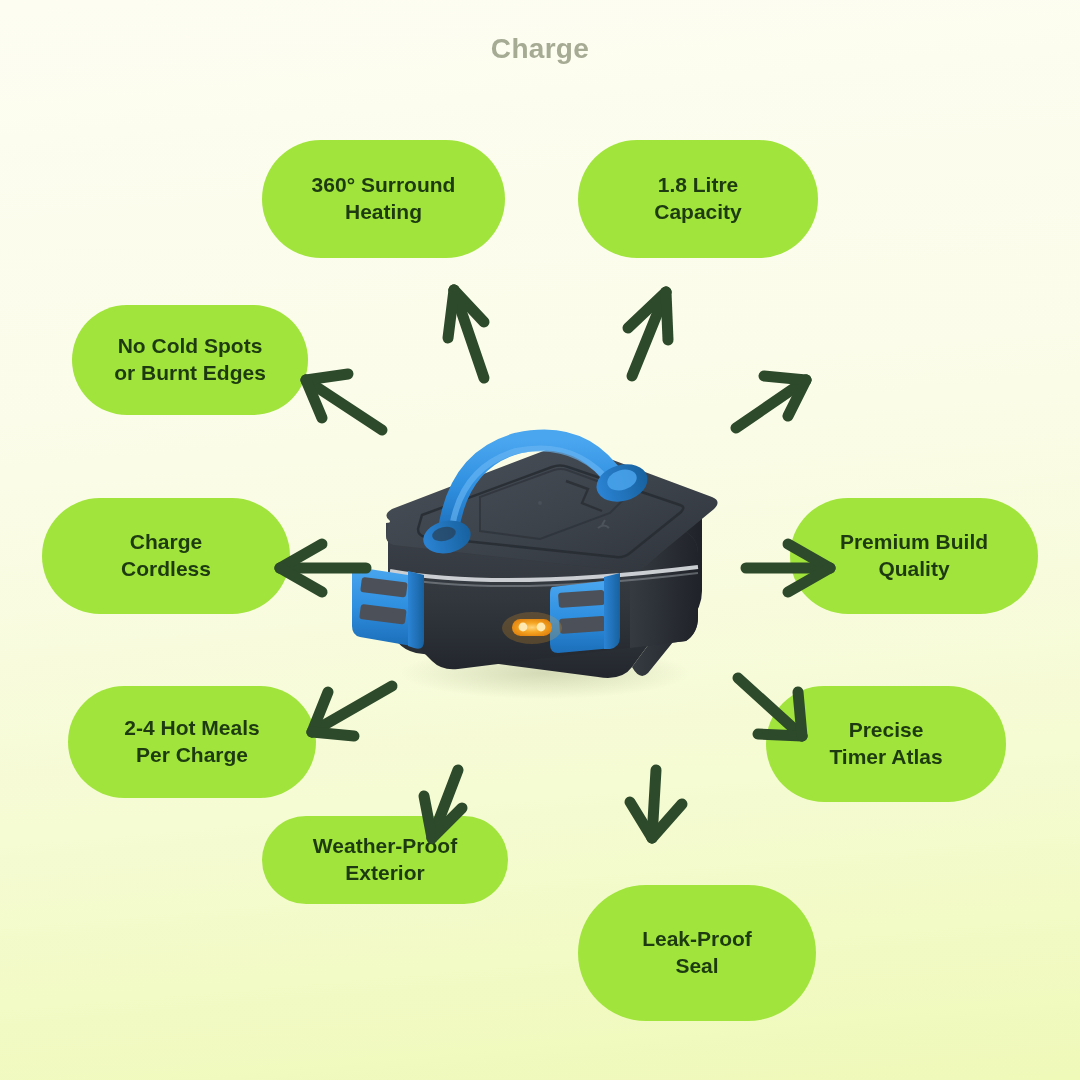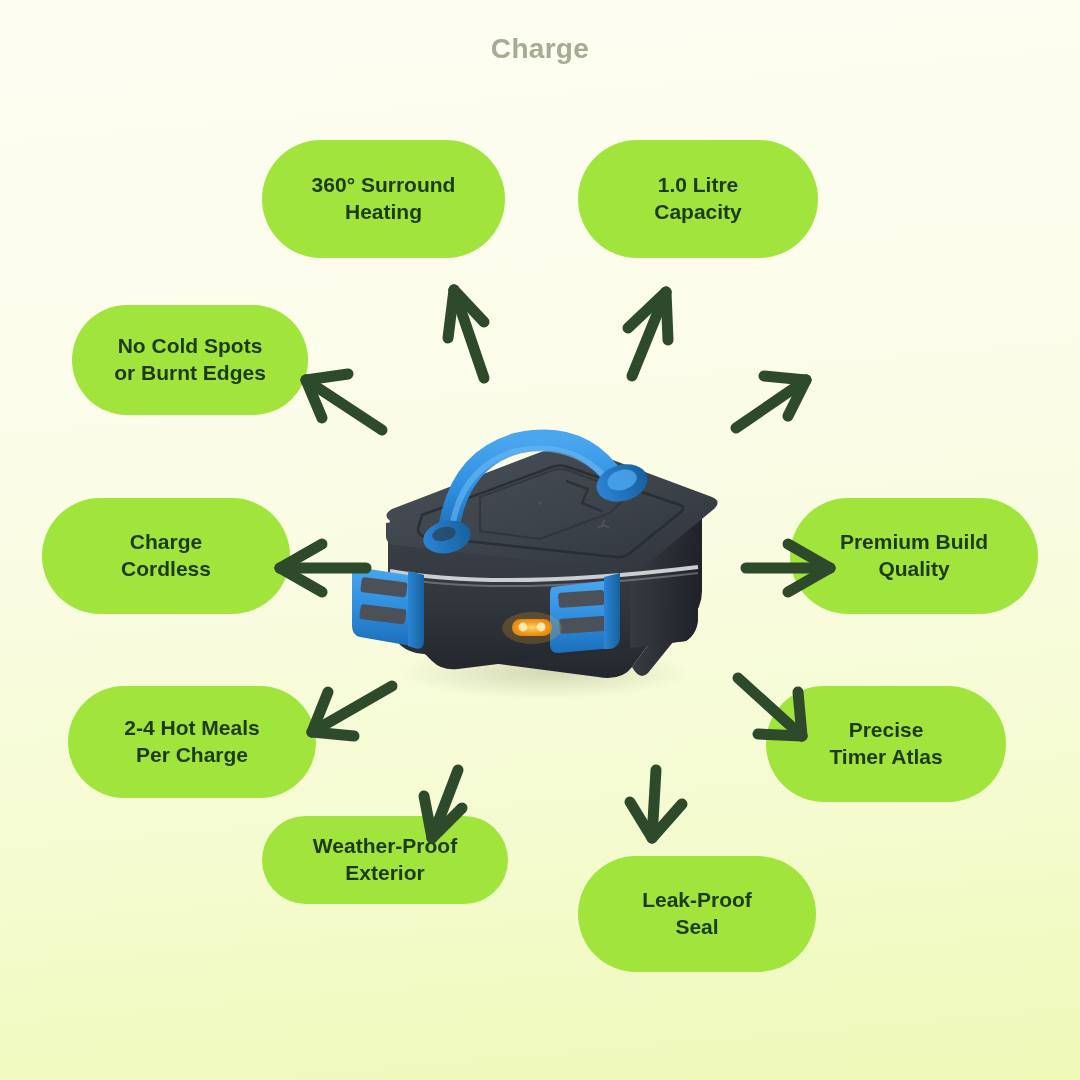--- a/index.html
+++ b/index.html
@@ -38,21 +38,21 @@
   
   #pill-0{left:262px;top:140px;width:243px;height:118px;}
   #pill-1{left:578px;top:140px;width:240px;height:118px;}
   #pill-2{left:72px;top:305px;width:236px;height:110px;}
   #pill-3{left:768px;top:305px;width:236px;height:118px;}
   #pill-4{left:42px;top:498px;width:248px;height:116px;}
   #pill-5{left:790px;top:498px;width:248px;height:116px;}
   #pill-6{left:68px;top:686px;width:248px;height:112px;}
   #pill-7{left:766px;top:686px;width:240px;height:116px;}
   #pill-8{left:262px;top:816px;width:246px;height:88px;}
-  #pill-9{left:578px;top:856px;width:238px;height:116px;}
+  #pill-9{left:578px;top:885px;width:238px;height:136px;}
 
   
   .arrow{position:absolute;z-index:4;pointer-events:none;}
 
   
   #product{
     position:absolute;left:330px;top:385px;width:420px;height:320px;z-index:2;
   }
   #product svg{display:block;width:100%;height:100%;overflow:visible;}
 </style>
@@ -251,21 +251,21 @@
         <circle cx="211" cy="242" r="4.4" fill="#ffe9b0"></circle>
       </g>
     </svg>
   </div>
 
   <div class="pill" id="pill-0">
     <span>360° Surround
 Heating</span>
   </div>
   <div class="pill" id="pill-1">
-    <span>1.0 Litre
+    <span>1.8 Litre
 Capacity</span>
   </div>
   <div class="pill" id="pill-2">
     <span>No Cold Spots
 or Burnt Edges</span>
   </div>
   <div class="pill" id="pill-4">
     <span>Charge
 Cordless</span>
   </div>

